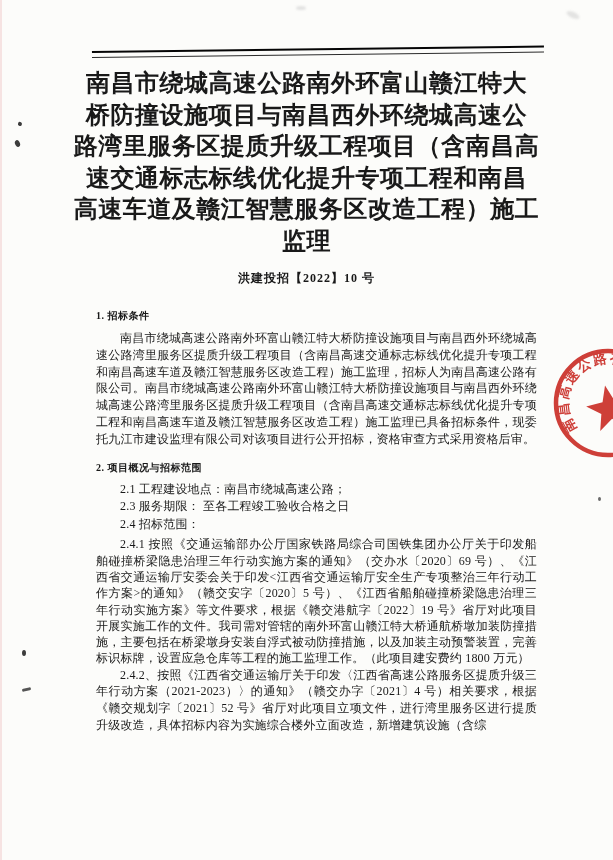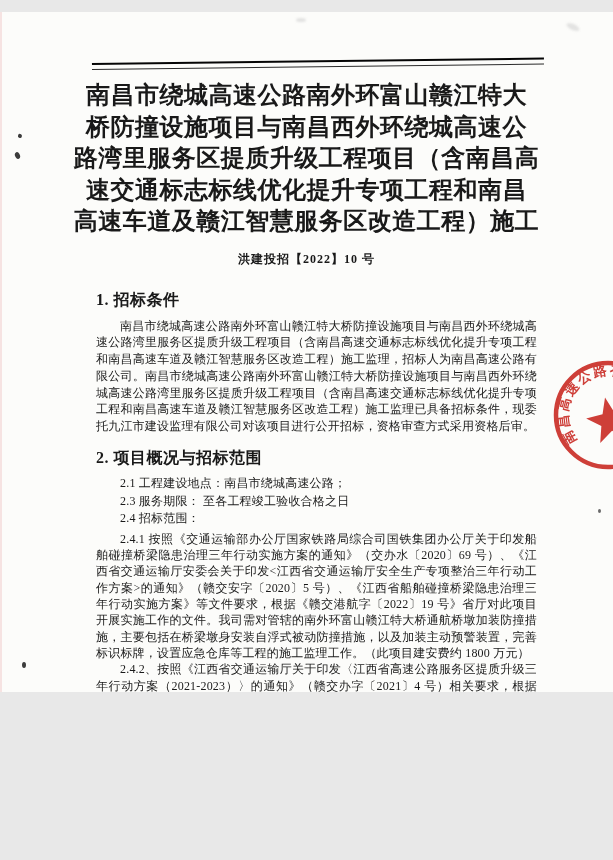--- a/index.html
+++ b/index.html
@@ -1,19 +1,19 @@
 <!DOCTYPE html>
 <html><head>
 <meta charset="utf-8">
 <style>
   html,body { margin:0; padding:0; background:#e8e8e8; }
   .page {
     position:relative;
-    width:613px; height:680px;
-    margin:12px auto;
+    width:613px; height:860px;
+    margin:0 auto;
     background:#fcfcfa;
     overflow:hidden;
     font-family:"Liberation Serif","DejaVu Serif",serif;
     color:#191919;
     box-shadow:inset 2px 0 0 #f6e3e2;
   }
   .top-rule {
     position:absolute; top:51px; left:92px; width:452px; height:4px;
     border-top:2.5px solid #050505;
     border-bottom:1.2px solid #2a2a2a;
@@ -23,21 +23,21 @@
     margin:68px 70px 0 70px;
     font-size:24px; line-height:31.5px; font-weight:700;
     text-align:center; letter-spacing:0.5px;
   }
   .doc-number {
     margin-top:13px; text-align:center;
     font-size:12px; font-weight:600; letter-spacing:1px;
   }
   .body-block { margin:0 76px 0 96px; }
   .sec-heading {
-    font-size:16px; font-weight:700; letter-spacing:0.5px;
+    font-size:10px; font-weight:700; letter-spacing:0.5px;
   }
   .sec1-heading { margin-top:22px; }
   .sec2-heading { margin-top:13px; }
   .para {
     font-size:12px; line-height:16.8px;
     text-align:justify; text-indent:2em;
     letter-spacing:0.2px;
   }
   .para-1 { margin-top:7px; }
   .para-241 { margin-top:3px; line-height:16.3px; }
@@ -70,20 +70,21 @@
   <div class="top-rule"></div>
   <div class="smudge smudge-a"></div>
   <div class="smudge smudge-b"></div>
 
   <div class="title-block">
     <div>南昌市绕城高速公路南外环富山赣江特大</div>
     <div>桥防撞设施项目与南昌西外环绕城高速公</div>
     <div>路湾里服务区提质升级工程项目（含南昌高</div>
     <div>速交通标志标线优化提升专项工程和南昌</div>
     <div>高速车道及赣江智慧服务区改造工程）施工</div>
+    <div>监理</div>
   </div>
 
   <div class="doc-number">洪建投招【2022】10 号</div>
 
   <div class="body-block">
 
     <div class="sec-heading sec1-heading">1. 招标条件</div>
 
     <div class="para para-1">南昌市绕城高速公路南外环富山赣江特大桥防撞设施项目与南昌西外环绕城高速公路湾里服务区提质升级工程项目（含南昌高速交通标志标线优化提升专项工程和南昌高速车道及赣江智慧服务区改造工程）施工监理，招标人为南昌高速公路有限公司。南昌市绕城高速公路南外环富山赣江特大桥防撞设施项目与南昌西外环绕城高速公路湾里服务区提质升级工程项目（含南昌高速交通标志标线优化提升专项工程和南昌高速车道及赣江智慧服务区改造工程）施工监理已具备招标条件，现委托九江市建设监理有限公司对该项目进行公开招标，资格审查方式采用资格后审。</div>
 

